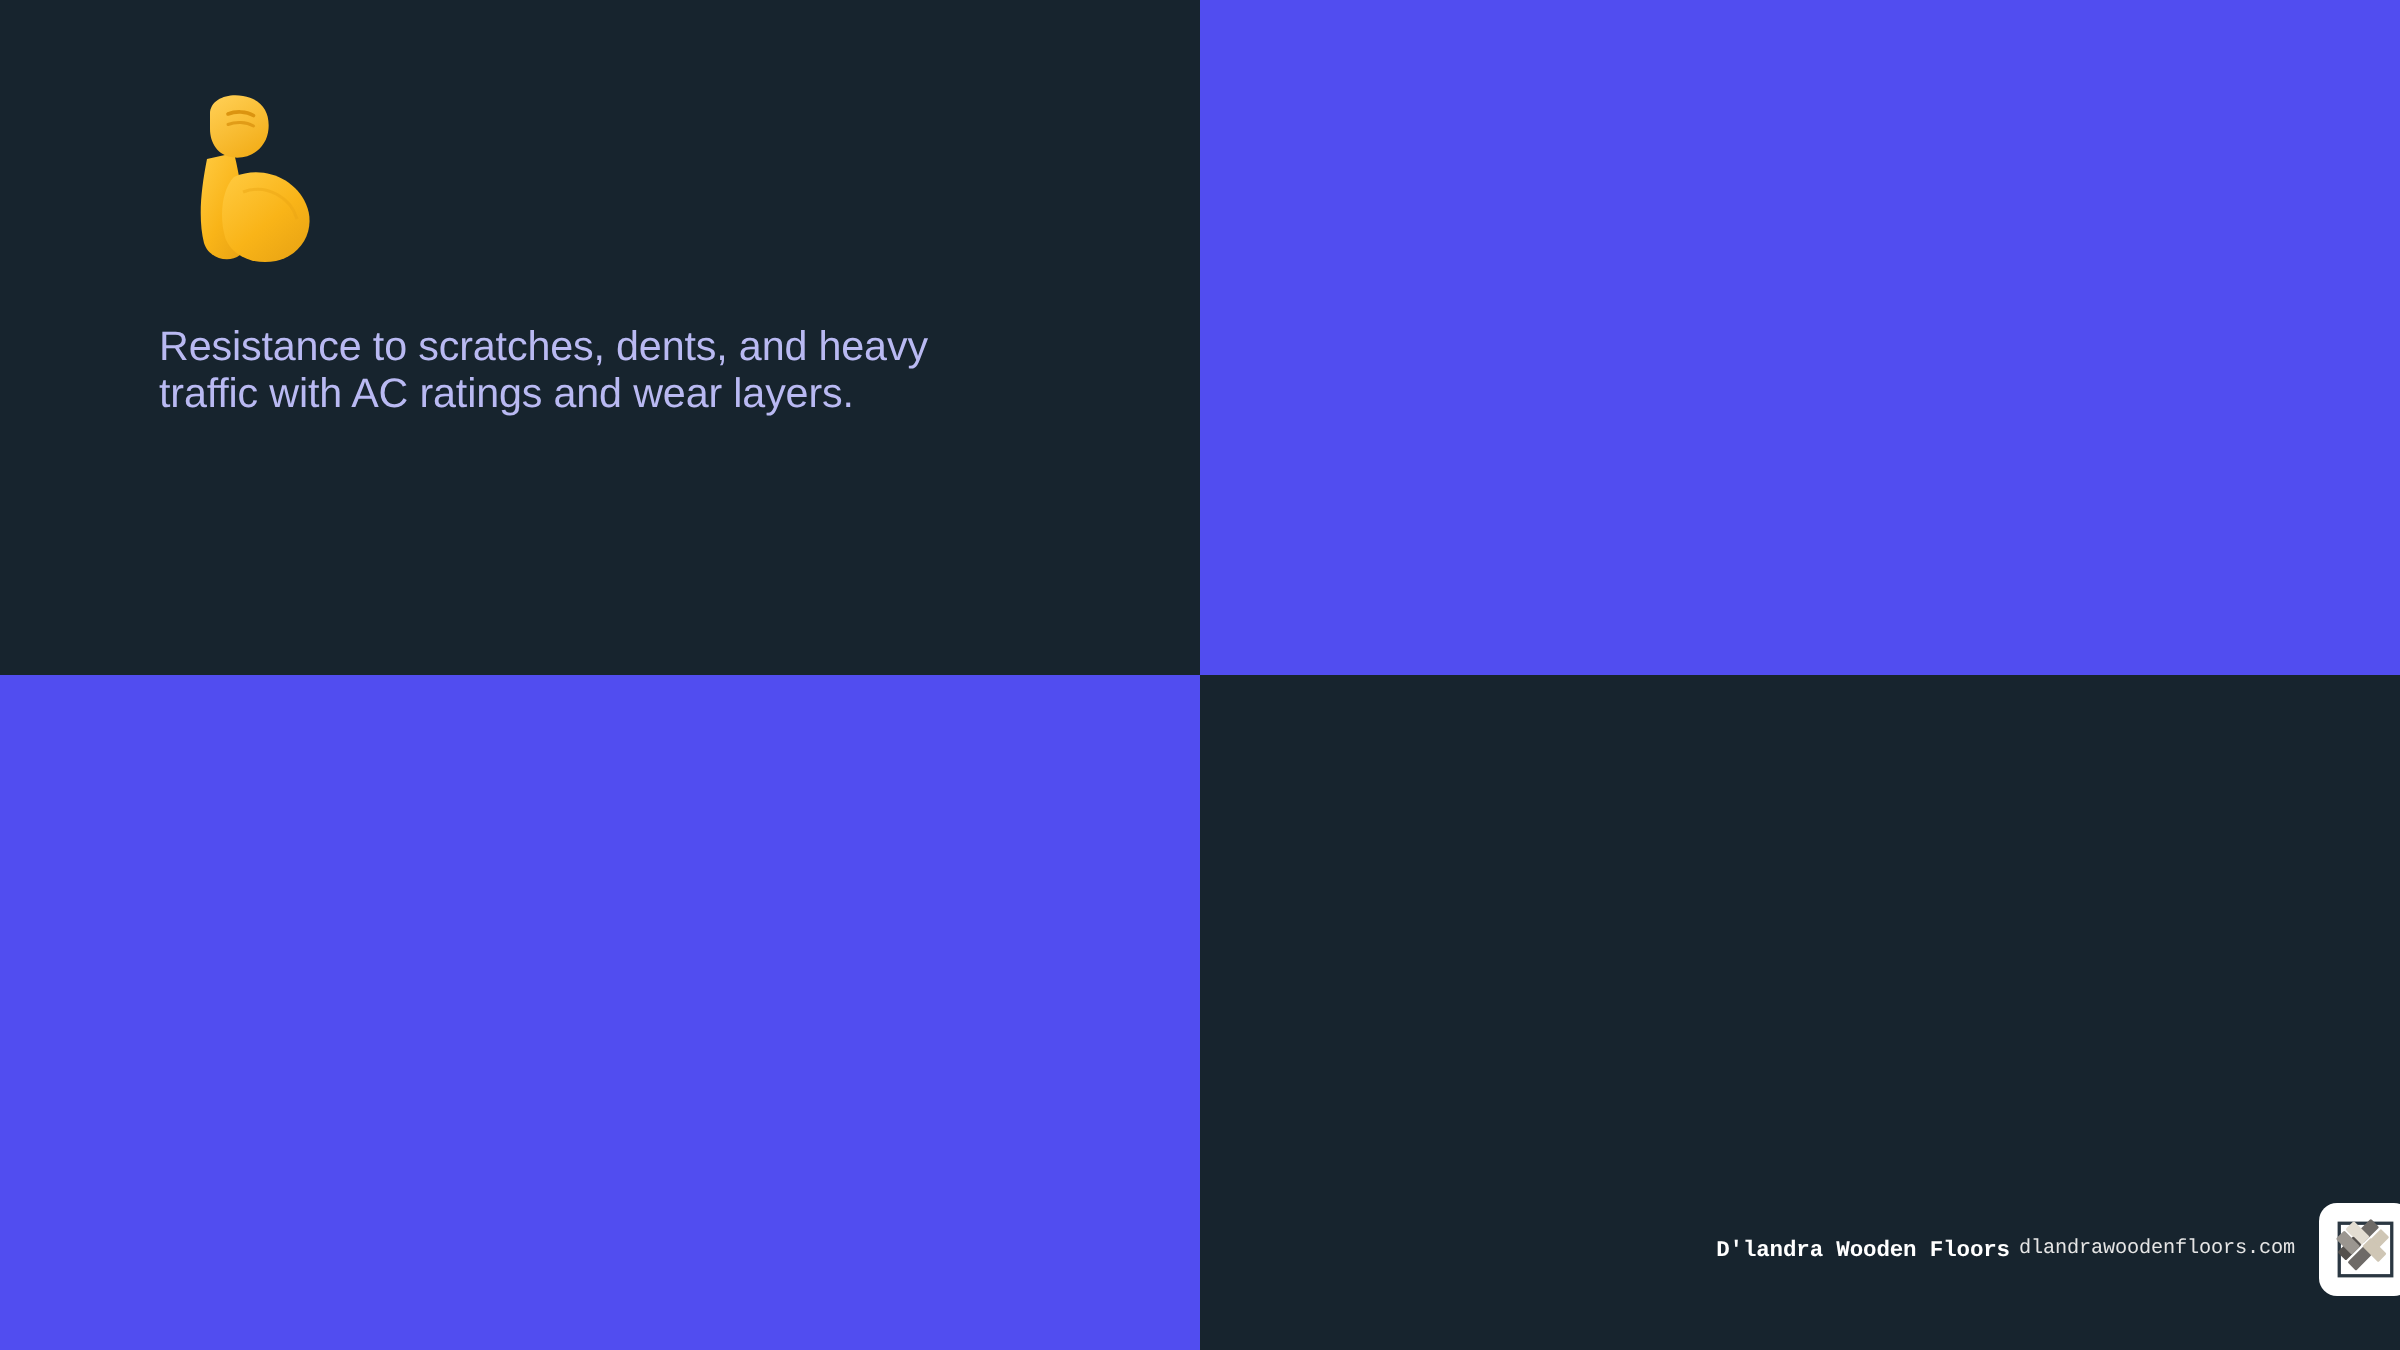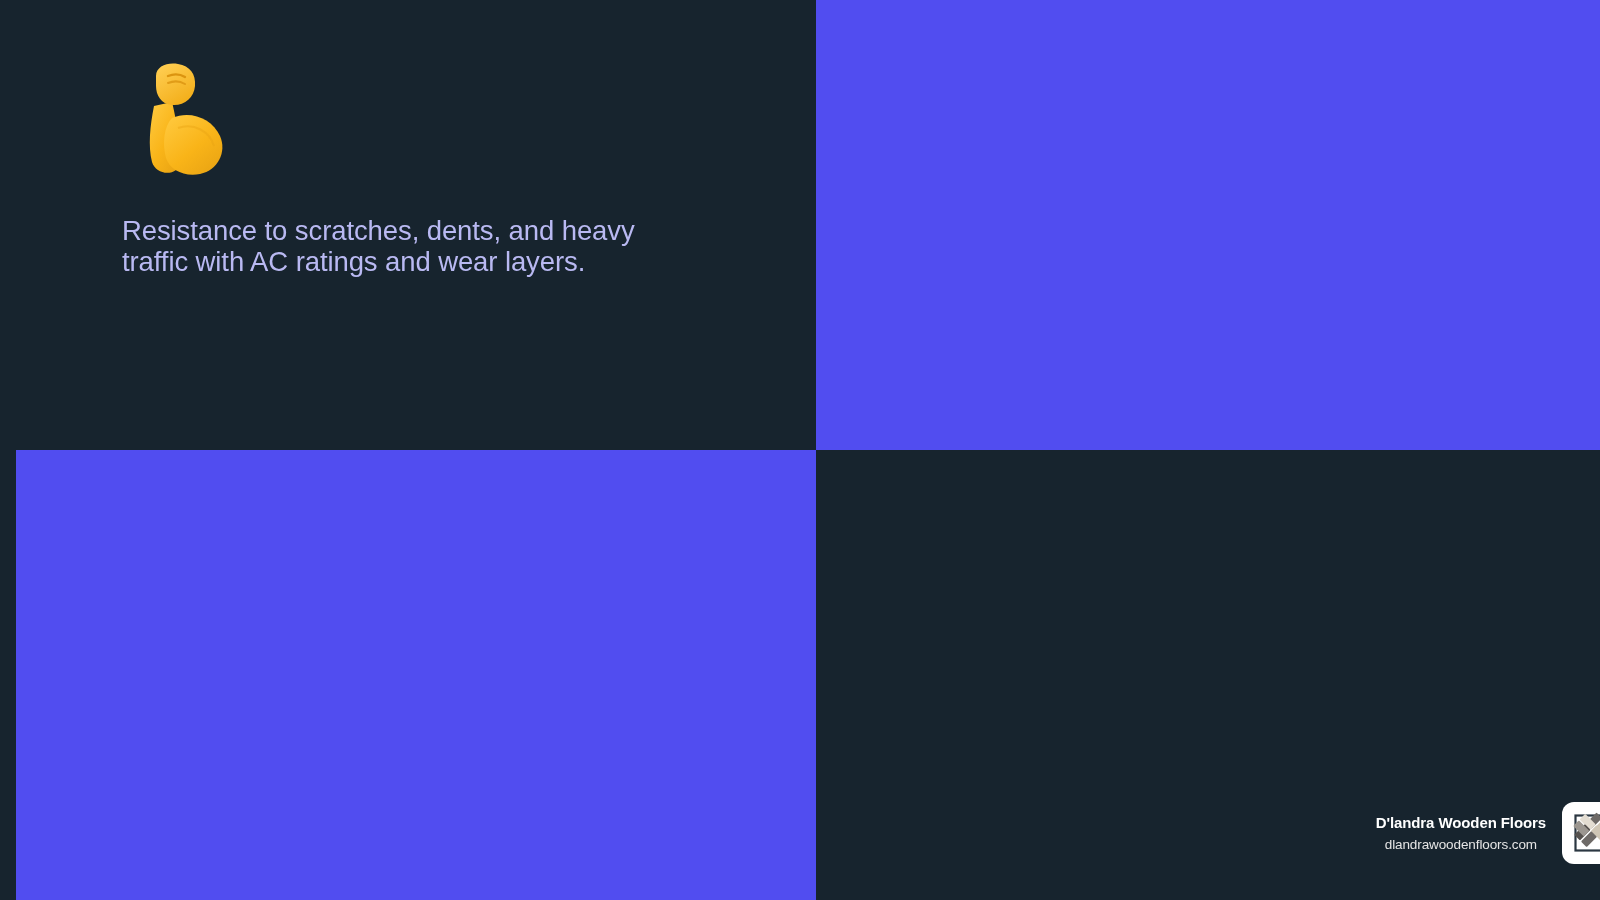--- a/index.html
+++ b/index.html
@@ -13,21 +13,20 @@
     height: 900px;
     overflow: hidden;
     font-family: "Liberation Sans", sans-serif;
   }
   .quad {
     position: absolute;
     width: 844px;
     height: 450px;
     box-sizing: border-box;
     padding: 0;
-    margin-left: 16px;
   }
   .q-tl { left: 0;   top: 0;   background: #17242e; }
   .q-tr { left: 800px; top: 0; background: #514df0; }
   .q-bl { left: 0;   top: 450px; background: #514df0; }
   .q-br { left: 800px; top: 450px; background: #17242e; }
 
   .emoji {
     position: absolute;
     line-height: 1;
     user-select: none;
@@ -53,23 +52,24 @@
   .brand {
     position: absolute;
     right: 36px;
     bottom: 36px;
     display: flex;
     align-items: center;
     gap: 16px;
   }
   .brand-text {
     display: flex;
-    flex-direction: column;
-    align-items: center;
+    flex-direction: row;
+    align-items: flex-start;
     gap: 6px;
+    font-family: Liberation Mono, monospace;
   }
   .brand-name {
     color: #ffffff;
     font-size: 15px;
     font-weight: 700;
     letter-spacing: -0.1px;
     white-space: nowrap;
   }
   .brand-url {
     color: #e5e5e5;

